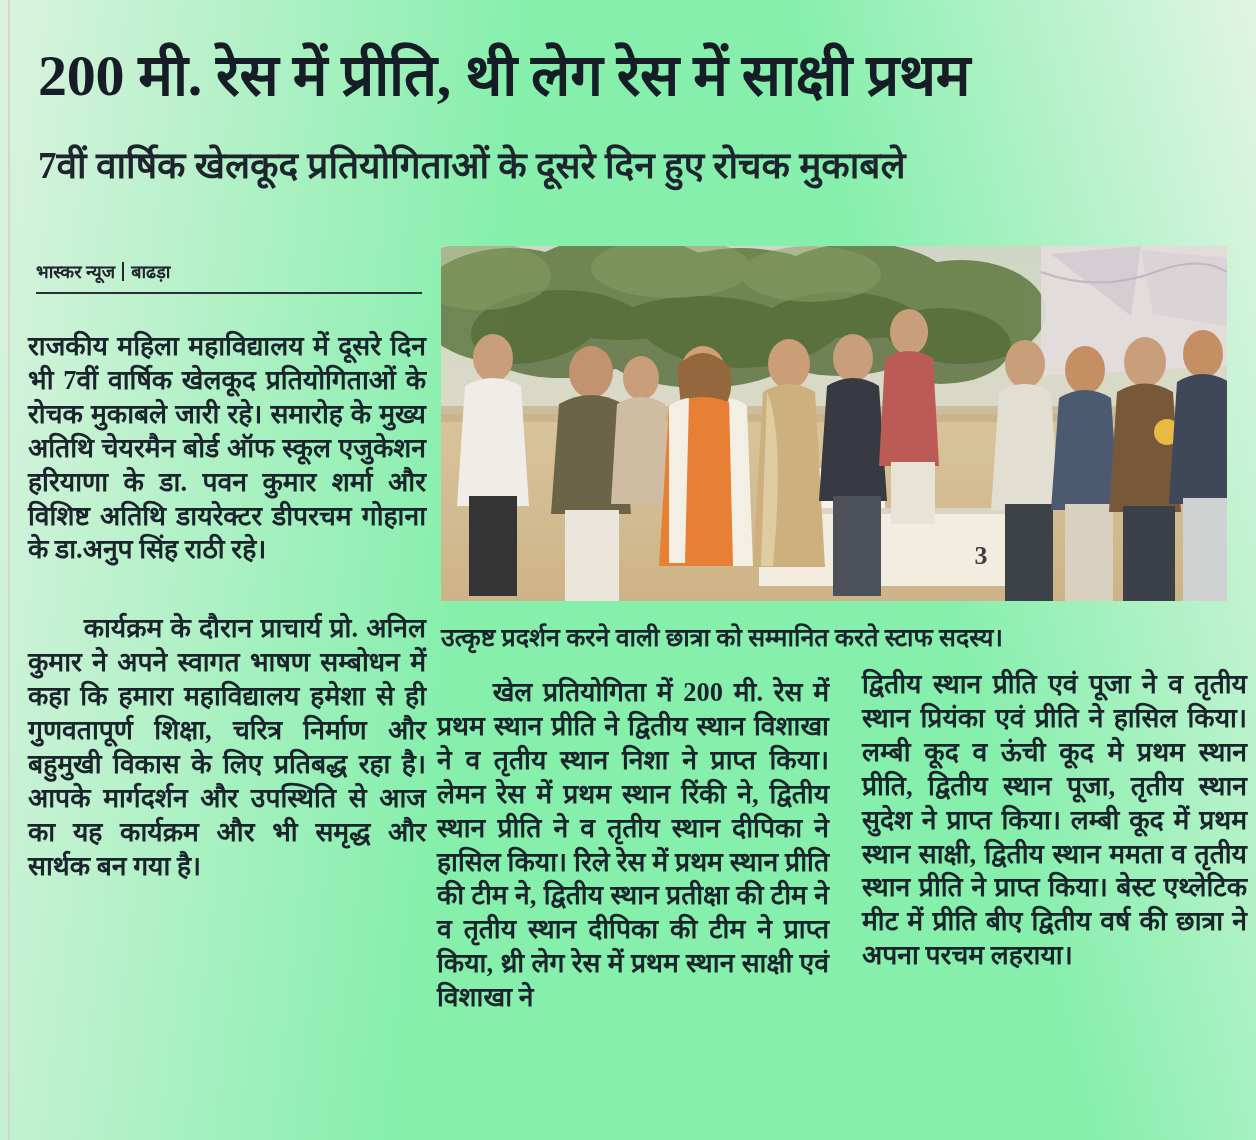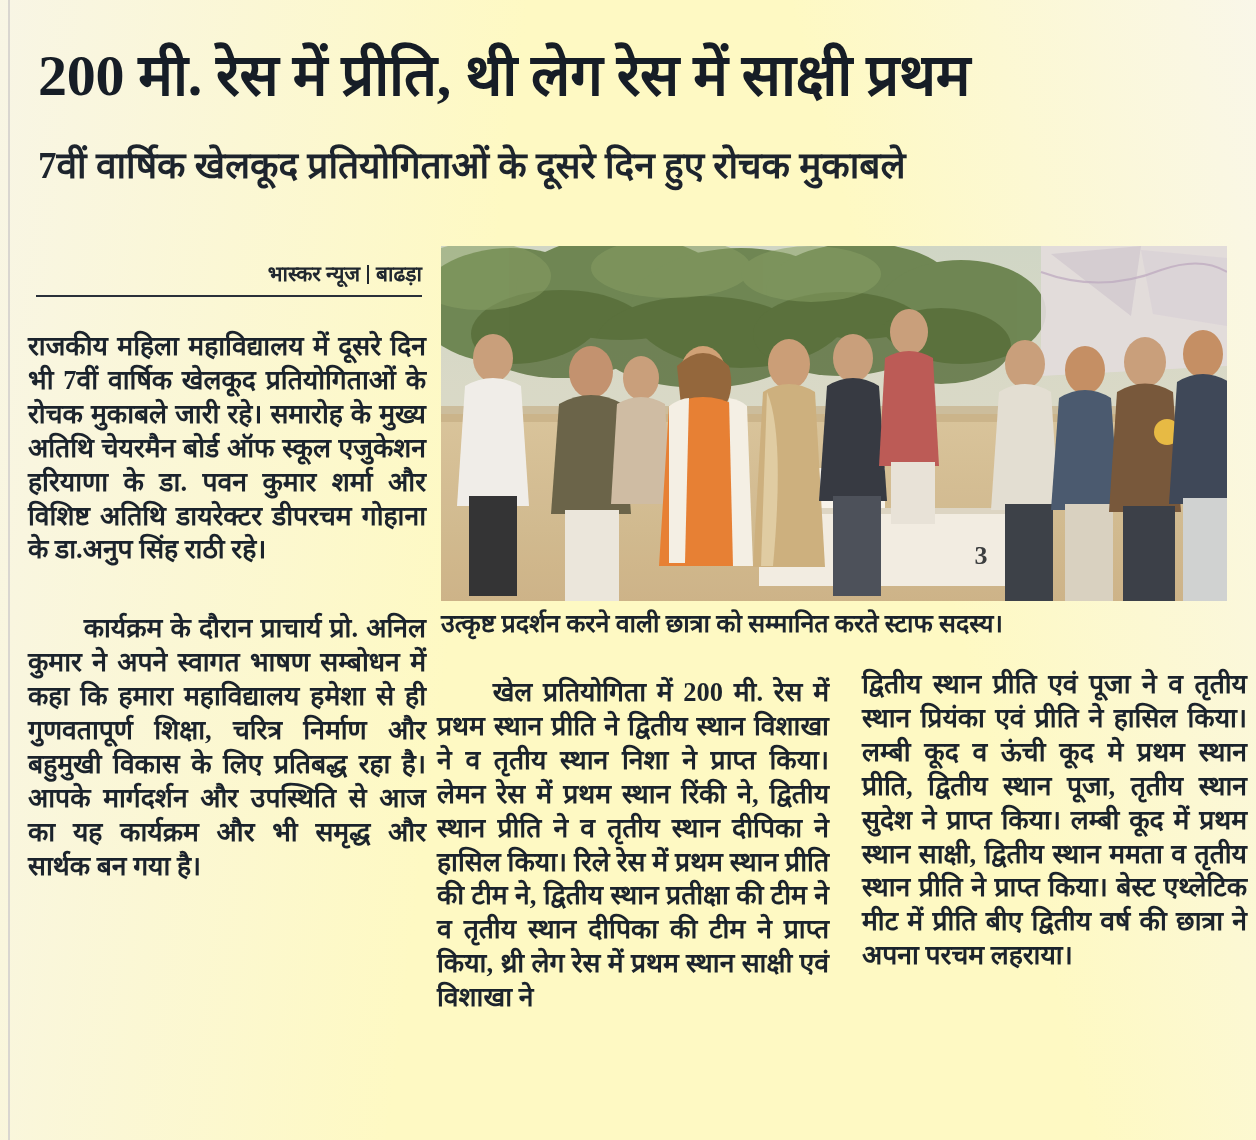--- a/index.html
+++ b/index.html
@@ -14,21 +14,21 @@
     font-family: "Liberation Serif", "DejaVu Serif", serif;
     color: #1b232c;
     overflow: hidden;
     position: relative;
   }
 
   
   .page {
     position: absolute;
     inset: 0;
-    background: #fef9c3;
+    background: #86efac;
     padding: 0;
   }
   .paper-tint {
     position: absolute;
     inset: 0;
     background:
       linear-gradient(97deg, rgba(246,244,240,0.75) 0%, rgba(255,255,255,0) 38%),
       linear-gradient(255deg, rgba(248,246,242,0.8) 0%, rgba(255,255,255,0) 30%);
     pointer-events: none;
   }
@@ -69,23 +69,23 @@
   }
 
   
   .byline-block {
     position: absolute;
     left: 36px;
     top: 262px;
     width: 386px;
   }
   .byline {
-    text-align: right;
+    text-align: left;
     font-weight: 700;
-    font-size: 21px;
+    font-size: 18px;
     line-height: 1.2;
     color: #20272f;
     padding-bottom: 6px;
   }
   .byline .sep {
     display: inline-block;
     width: 2px;
     height: 19px;
     background: #20272f;
     margin: 0 7px -3px 7px;
@@ -135,21 +135,21 @@
   }
   .photo {
     position: relative;
     width: 786px;
     height: 355px;
     overflow: hidden;
     background: #cdbb9a;
   }
   .photo svg { display: block; width: 100%; height: 100%; }
   .caption {
-    margin-top: 8px;
+    margin-top: 22px;
     font-size: 25px;
     font-weight: 600;
     line-height: 1.2;
     color: #1b232c;
     white-space: nowrap;
   }
 </style>
 </head>
 <body>
 

